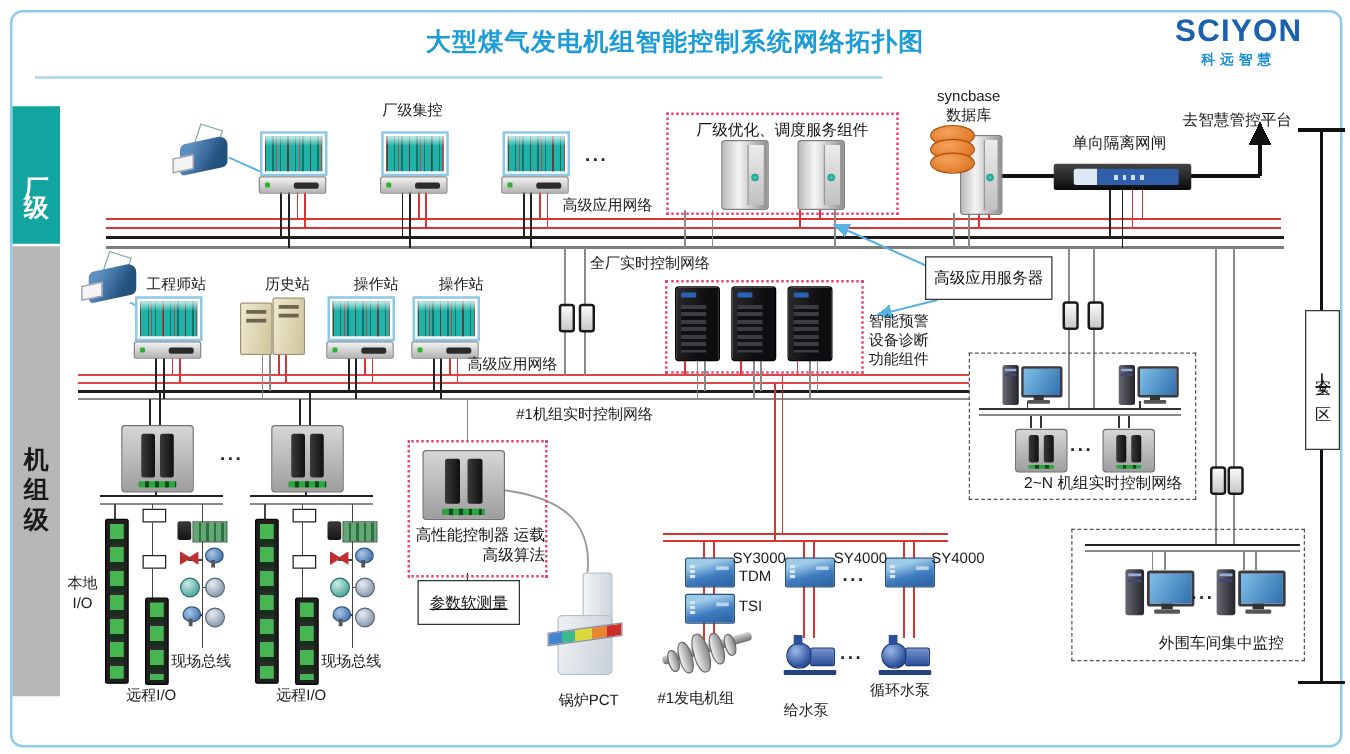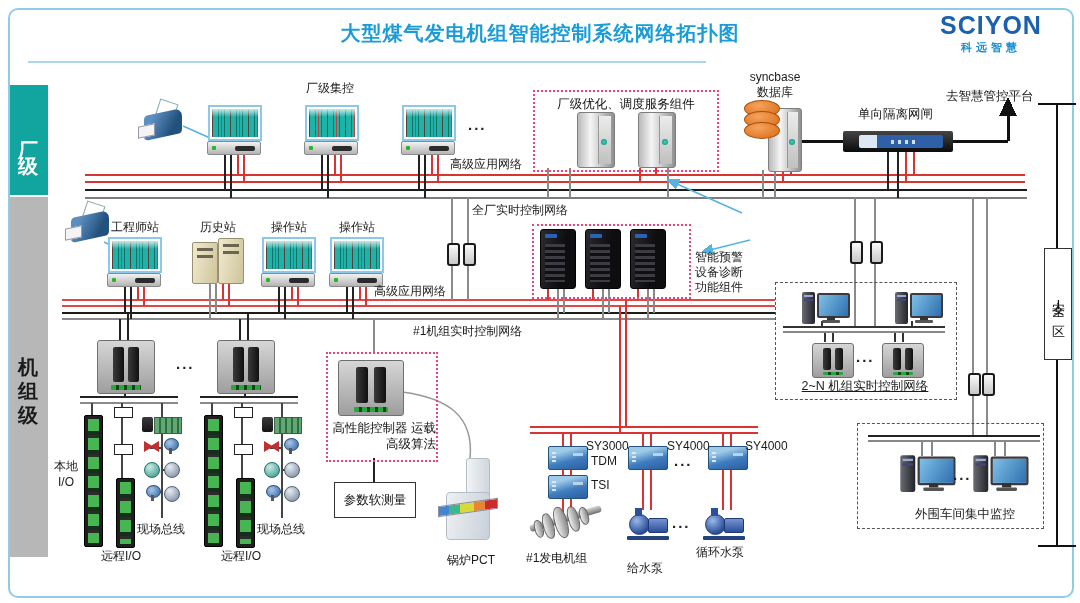--- a/index.html
+++ b/index.html
@@ -10,21 +10,21 @@
   .title{position:absolute;left:0;top:20px;width:1080px;text-align:center;font-size:20px;font-weight:bold;color:#1b9cd6;letter-spacing:1px;z-index:2;}
   .underline{position:absolute;left:28px;top:61px;width:678px;height:2px;background:#a9d6ea;z-index:2;}
   .logo{position:absolute;left:933px;top:13px;width:116px;text-align:center;z-index:2;}
   .logo-main{font-size:25px;font-weight:800;color:#1b61ae;letter-spacing:1px;line-height:1;}
   .logo-sub{font-size:11px;font-weight:bold;color:#1b8ed0;letter-spacing:4px;margin-top:2px;}
   .zone{position:absolute;left:10px;width:38px;display:flex;align-items:center;justify-content:center;writing-mode:vertical-rl;text-orientation:upright;font-size:20px;font-weight:bold;letter-spacing:14px;z-index:2;}
   .plant-zone{top:85px;height:110px;background:#12a49e;color:#fff;}
   .unit-zone{top:197px;height:360px;background:#b7b7b7;color:#1a1a1a;letter-spacing:24px;}
   .lbl{position:absolute;font-size:12px;color:#1a1a1a;white-space:nowrap;z-index:3;}
   .lbl .ln{display:block;text-align:center;white-space:nowrap;}
-  .ctr{text-align:center;}
+  .ctr{text-align:right;}
   .dots{position:absolute;font-size:15px;font-weight:bold;color:#222;letter-spacing:2px;z-index:3;}
   .wbox{position:absolute;background:#fff;border:1px solid #333;display:flex;align-items:center;justify-content:center;font-size:12.5px;color:#111;z-index:3;}
   .pinkbox{position:absolute;border:2px dotted #e8457c;z-index:2;}
   .pinkbox .boxlbl{position:absolute;left:0;top:4px;width:100%;text-align:center;font-size:12.5px;color:#111;}
   .dashbox{position:absolute;border:1.5px dashed #555;z-index:2;}
   .secbox{position:absolute;background:#fff;border:1px solid #333;display:flex;align-items:center;justify-content:center;writing-mode:vertical-rl;text-orientation:upright;font-size:13px;color:#111;letter-spacing:3px;z-index:3;}
   
   .monitor{position:absolute;width:54px;z-index:2;}
   .mscr{width:46px;height:28px;border:2px solid #8cc8e8;background:#fff;padding:2px;}
   .mscr i{display:block;width:100%;height:100%;background:#1fb3a8;background-image:linear-gradient(rgba(255,255,255,.75),rgba(255,255,255,0) 28%),repeating-linear-gradient(90deg,rgba(10,60,60,.55) 0 1px,transparent 1px 6px),repeating-linear-gradient(90deg,rgba(220,40,40,.8) 0 1px,transparent 1px 9px);}
@@ -350,20 +350,23 @@
   <div class="dbdiscs" style="left:744px;top:100px;">
       <i></i>
       <i></i>
       <i></i>
     </div>
 
   <div class="lbl" style="left:858px;top:106px;font-size:12.5px;">单向隔离网闸</div>
   <div class="gwdev" style="left:843px;top:131px;"></div>
   <div class="lbl" style="left:946px;top:88px;font-size:12.5px;">去智慧管控平台</div>
 
+  <div class="wbox" style="left:740px;top:205px;width:100px;height:33px;">
+    <span>高级应用服务器</span>
+  </div>
   <div class="pinkbox" style="left:532px;top:224px;width:155px;height:71px;"></div>
   <div class="ksrv" style="left:540px;top:229px;"></div>
   <div class="ksrv" style="left:585px;top:229px;"></div>
   <div class="ksrv" style="left:630px;top:229px;"></div>
   <div class="lbl" style="left:695px;top:250px;line-height:15px;">
     <span class="ln">智能预警</span>
     <span class="ln">设备诊断</span>
     <span class="ln">功能组件</span>
   </div>
 
@@ -450,21 +453,21 @@
 
   <div class="pinkbox" style="left:326px;top:352px;width:108px;height:106px;">
     <div style="position:absolute;left:0;top:66px;width:100%;text-align:right;font-size:12.5px;line-height:16px;color:#111;">
       <span class="ln">高性能控制器</span>
       <span class="ln">运载高级算法</span>
     </div>
   </div>
   <div class="ctrl" style="left:338px;top:360px;width:64px;height:54px;">
       <i></i>
     </div>
-  <div class="wbox" style="left:334px;top:482px;width:80px;height:34px;">
+  <div class="wbox" style="left:334px;top:464px;width:80px;height:34px;text-decoration:underline;">
     <span>参数软测量</span>
   </div>
 
   <div class="boiler" style="left:438px;top:458px;">
       <b class="u"></b>
       <b class="d"></b>
       <b class="r"></b>
     </div>
   <div class="lbl" style="left:447px;top:552px;">锅炉PCT</div>
 
@@ -514,21 +517,21 @@
       <b class="s"></b>
       <b class="f"></b>
     </div>
   <div class="ctrl" style="left:812px;top:343px;width:40px;height:33px;">
       <i></i>
     </div>
   <div class="ctrl" style="left:882px;top:343px;width:40px;height:33px;">
       <i></i>
     </div>
   <div class="dots" style="left:856px;top:348px;">...</div>
-  <div class="lbl ctr" style="left:784px;top:378px;width:162px;font-size:12.5px;text-decoration:underline;">2~N 机组实时控制网络</div>
+  <div class="lbl ctr" style="left:784px;top:378px;width:162px;font-size:12.5px;">2~N 机组实时控制网络</div>
 
   <div class="dashbox" style="left:857px;top:423px;width:185px;height:104px;"></div>
   <div class="desktop" style="left:898px;top:453px;transform:scale(1.15);transform-origin:top left;">
       <b class="t"></b>
       <b class="m"></b>
       <b class="s"></b>
       <b class="f"></b>
     </div>
   <div class="dots" style="left:953px;top:466px;">...</div>
   <div class="desktop" style="left:971px;top:453px;transform:scale(1.15);transform-origin:top left;">

